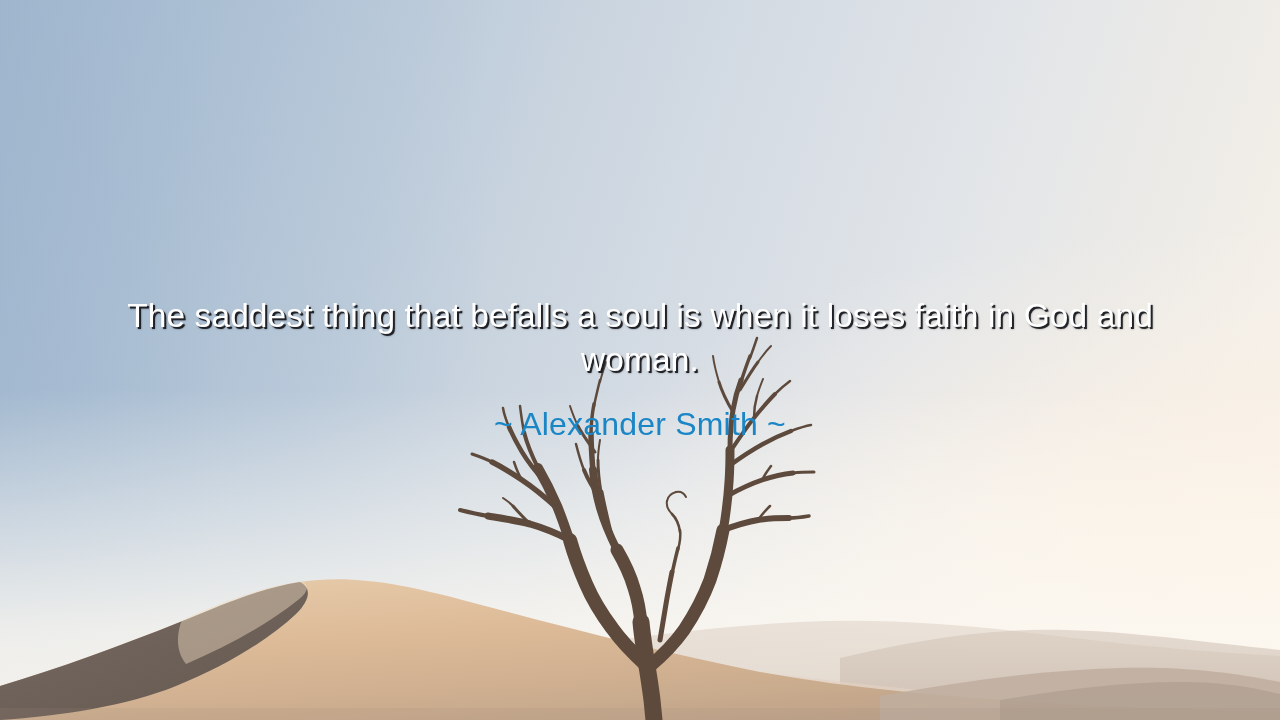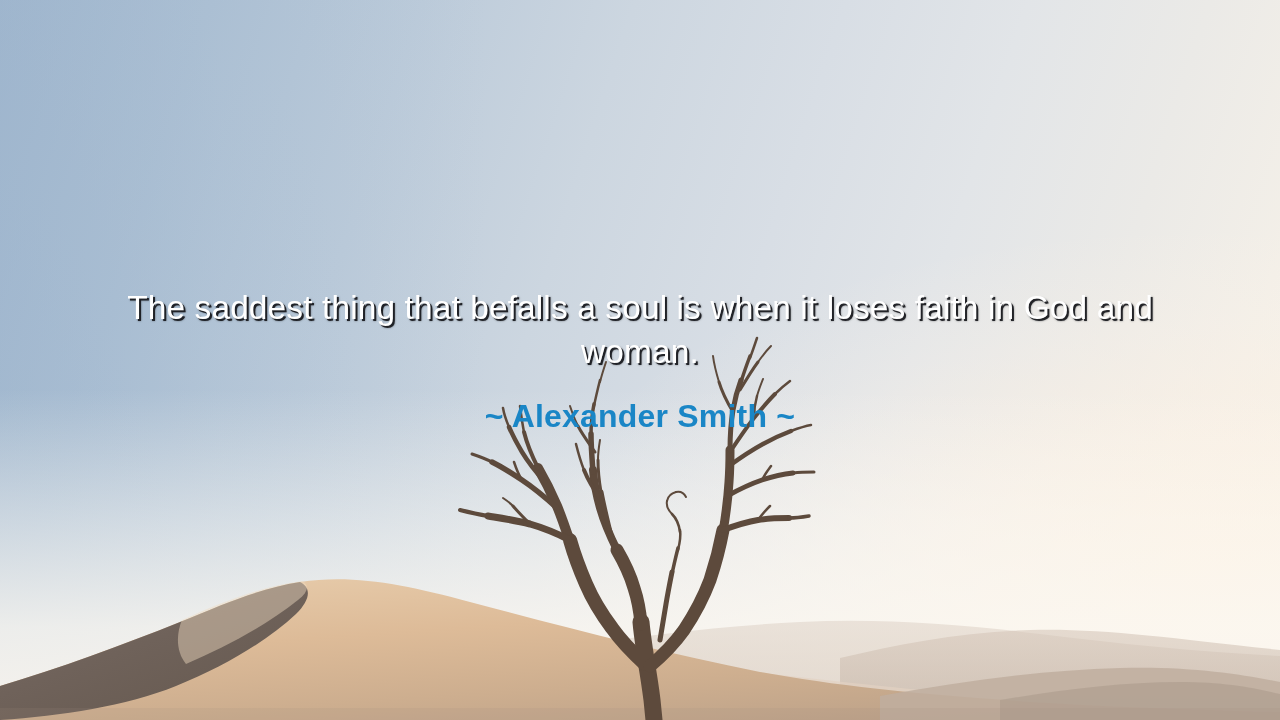--- a/index.html
+++ b/index.html
@@ -78,29 +78,29 @@
   }
   .quote-text {
     font-size: 33.5px;
     line-height: 44px;
     color: #ffffff;
     font-weight: 400;
     letter-spacing: 0.1px;
     text-shadow:
        2px 2px 0 rgba(20,22,26,0.88),
        2px 2px 2px rgba(20,22,26,0.55);
-    margin: 0;
+    margin: 8px;
     white-space: pre-line;
   }
   .author-text {
     margin: 23px 0 0 0;
     font-size: 32px;
     line-height: 38px;
     color: #1a86c6;
-    font-weight: 700;
+    font-weight: 400;
     letter-spacing: 0.2px;
   }
 </style>
 </head>
 <body>
 
 <div id="stage">
 
   <div class="sky-base"></div>
   <div class="sky-coolleft"></div>

